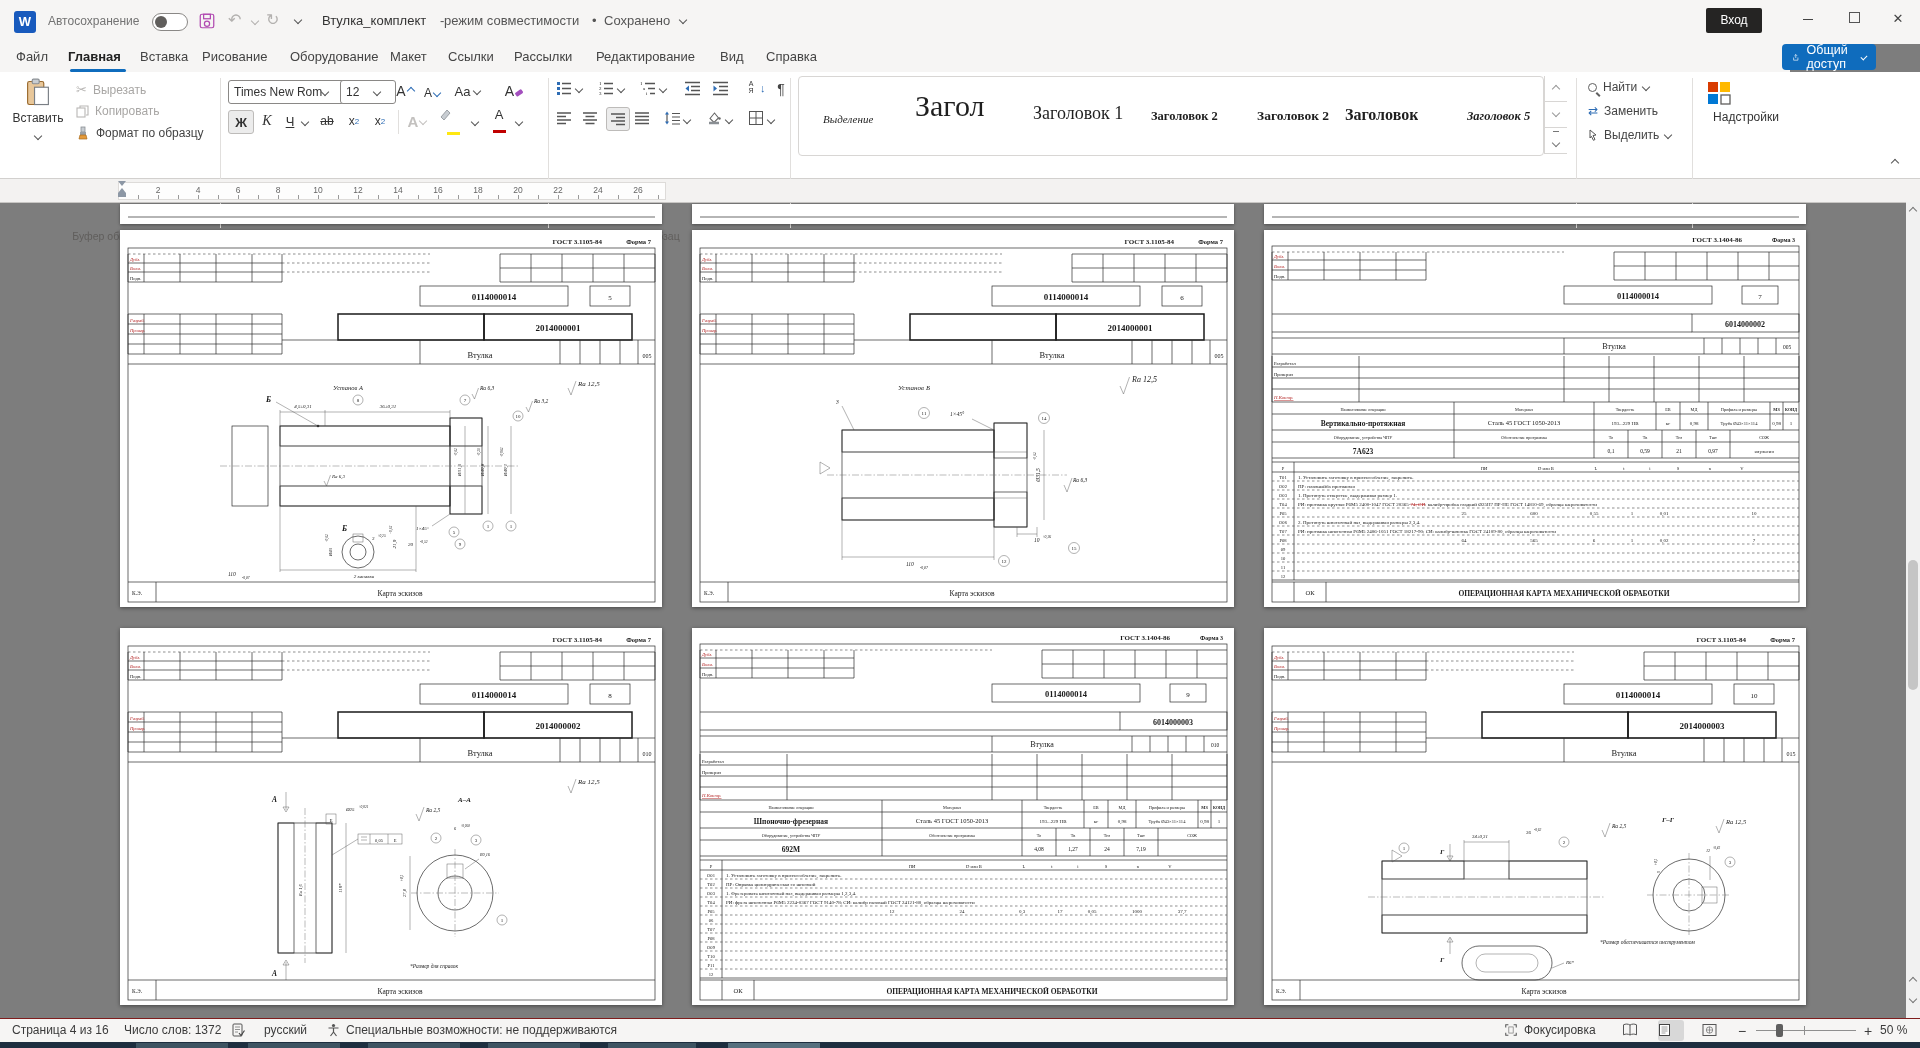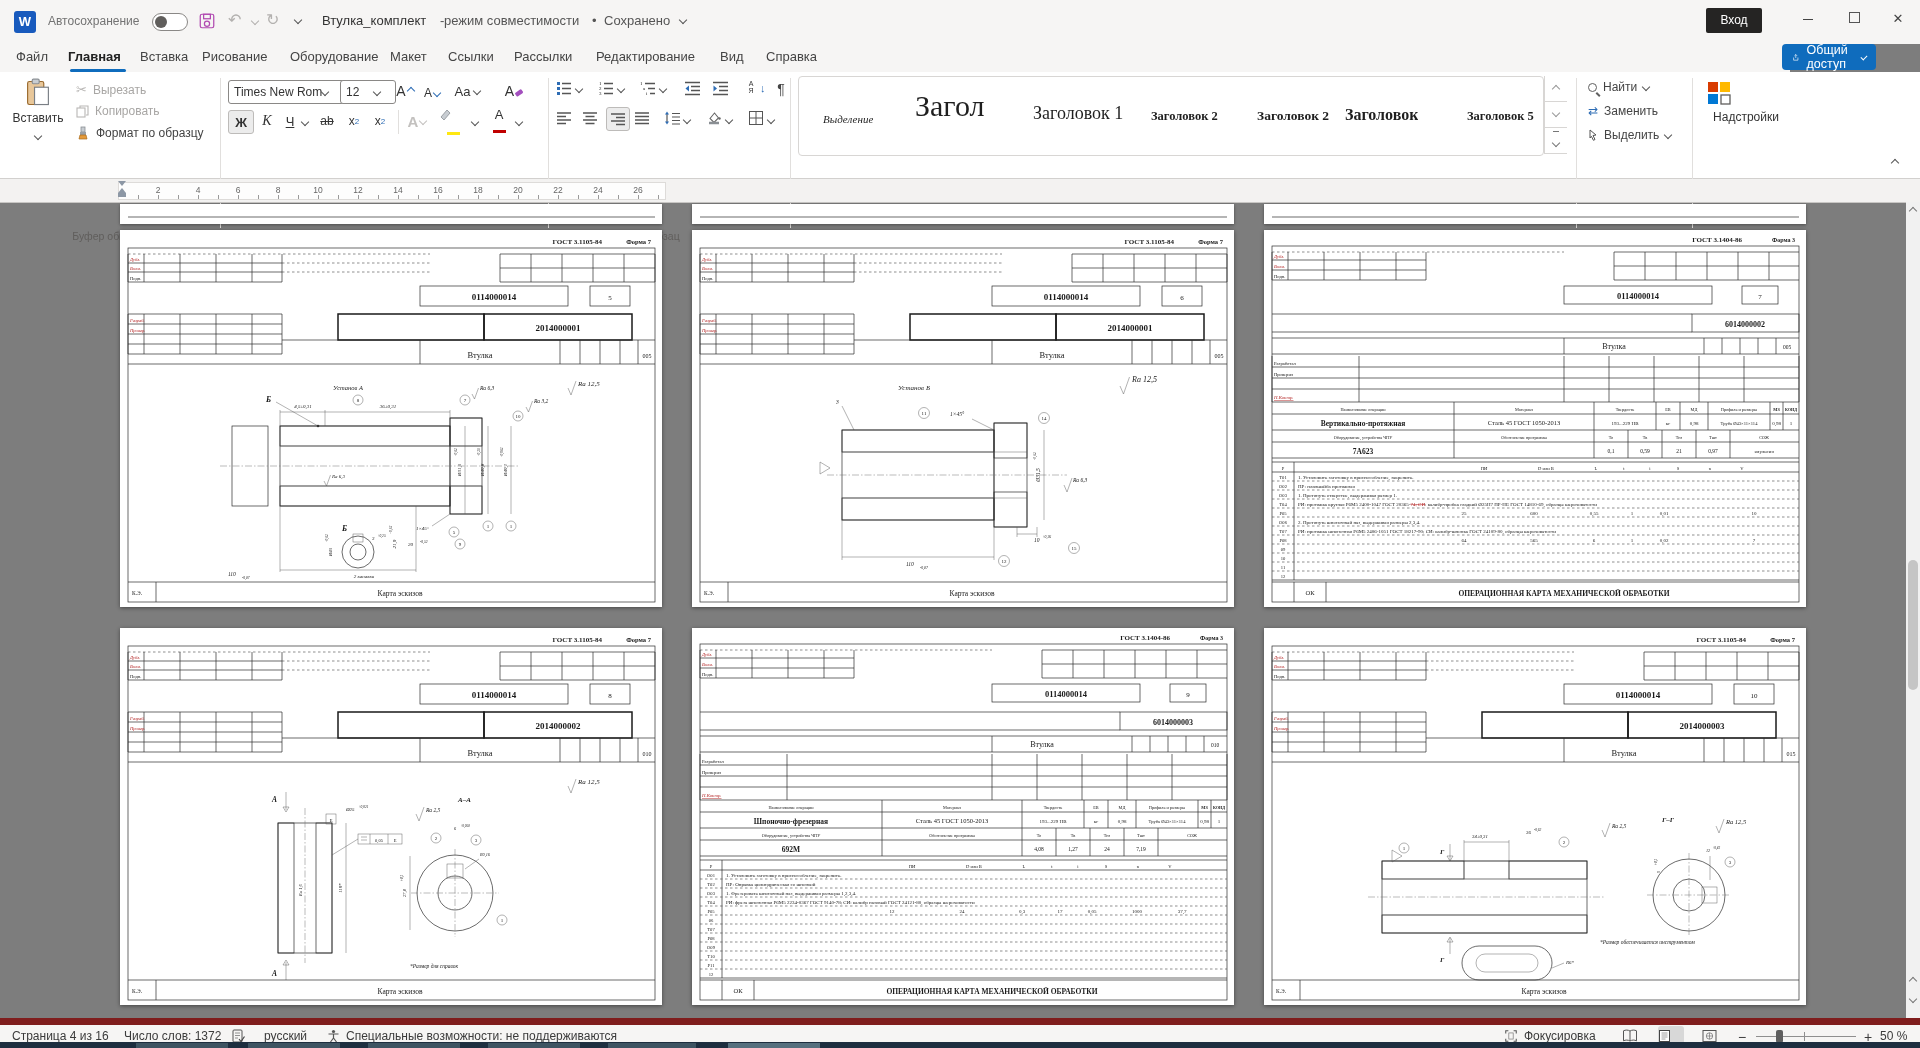--- a/index.html
+++ b/index.html
@@ -63,21 +63,21 @@
   .lnt{stroke:#1a1a1a;stroke-width:1.5;fill:none;}
   .thin{stroke:#555;stroke-width:.45;fill:none;}
   .dsh{stroke:#444;stroke-width:.6;stroke-dasharray:2.5 2.5;fill:none;}
   .cl{stroke:#777;stroke-width:.5;stroke-dasharray:7 2 1.5 2;fill:none;}
   .red{fill:#b22222;}
   .mid{text-anchor:middle;}
   .end{text-anchor:end;}
   .b{font-weight:bold;}
   .i{font-style:italic;}
   
-  .statusbar{left:0;top:1018px;width:1920px;height:24px;background:#f6f5f4;border-top:7px solid #7f1d1d;
+  .statusbar{left:0;top:1018px;width:1920px;height:24px;background:#f6f5f4;border-top:1px solid #7f1d1d;
              font-size:12px;color:#3b3b3b;}
   .sitem{position:absolute;top:4px;}
   .taskbar{left:0;top:1042px;width:1920px;height:6px;background:#1d2e3f;overflow:hidden;}
   .tbtn{position:absolute;top:1px;height:5px;background:#3e5462;}
   
   .vscroll{left:1906px;top:202px;width:14px;height:816px;background:#f1f1f1;}
   .vthumb{left:2px;top:358px;width:10px;height:130px;background:#c5c5c5;border-radius:5px;}
 </style>
 </head>
 <body>
@@ -366,21 +366,21 @@
     <div class="a launch" style="left:772px;top:160px;">↘</div>
     <div class="a grpdiv" style="left:790px;top:6px;height:150px;"></div>
 
     <div class="a stylebox" style="left:798px;top:4px;width:744px;height:78px;">
       <span class="a stit" style="left:24px;top:36px;font-size:11px;font-style:italic;">Выделение</span>
       <span class="a stit" style="left:116px;top:12px;font-size:30px;">Загол</span>
       <span class="a stit" style="left:234px;top:26px;font-size:18px;">Заголовок 1</span>
       <span class="a stit" style="left:352px;top:32px;font-size:12.5px;font-weight:bold;">Заголовок 2</span>
       <span class="a stit" style="left:458px;top:31px;font-size:13.5px;font-weight:bold;width:76px;">Заголовок 2</span>
       <span class="a stit" style="left:546px;top:29px;font-size:16px;font-weight:bold;">Заголовок</span>
-      <span class="a stit" style="left:668px;top:32px;font-size:12.5px;font-weight:bold;">Заголовок 5</span>
+      <span class="a stit" style="left:668px;top:32px;font-size:12.5px;font-weight:bold;font-style:italic;">Заголовок 5</span>
     </div>
     <div class="a" style="left:1544px;top:4px;">
       <div class="sgbtn">
           <span class="cv cvu" style="border-color:#999;"></span>
         </div>
       <div class="sgbtn">
           <span class="cv" style="border-color:#999;margin-top:-3px;"></span>
         </div>
       <div class="sgbtn">
           <span style="border-top:1px solid #777;display:inline-block;"><span class="cv" style="border-color:#777;margin-top:0;"></span></span>

